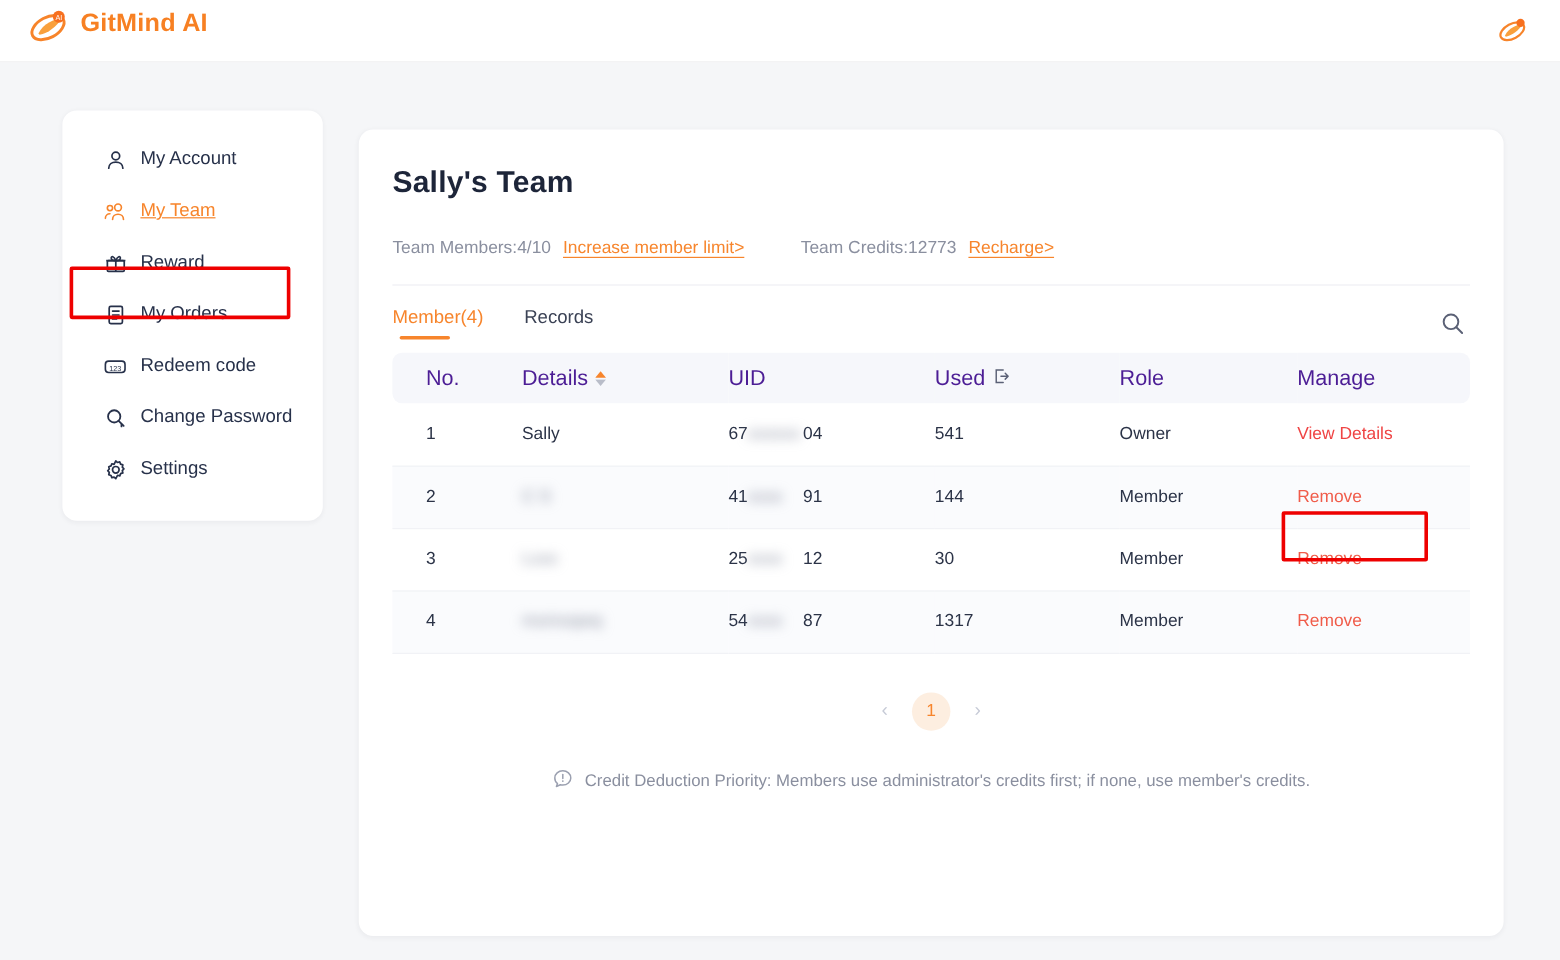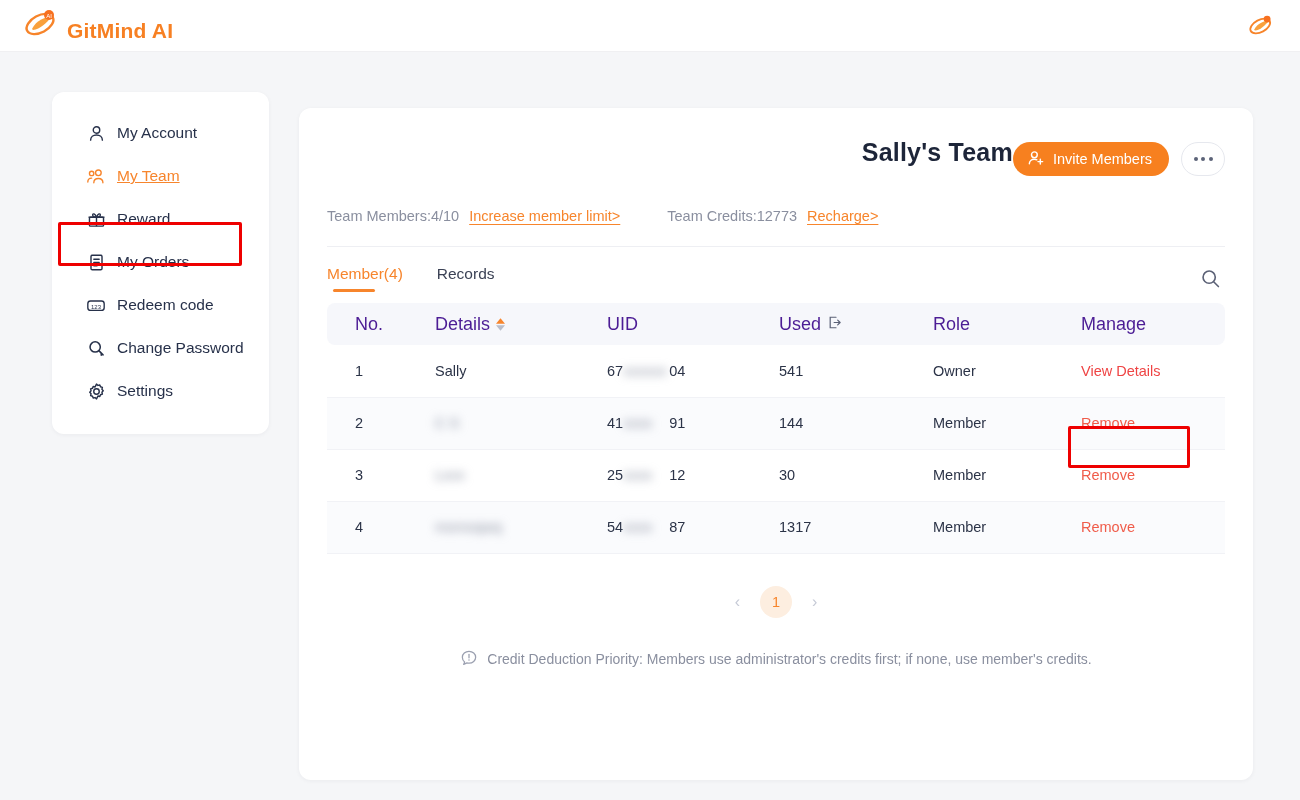--- a/index.html
+++ b/index.html
@@ -13,21 +13,21 @@
   
   .topbar {
     position: absolute; top: 0; left: 0;
     width: 1300px; height: 52px;
     background: #ffffff;
     display: flex; align-items: center;
     justify-content: space-between;
     padding: 0 24px 0 24px;
     border-bottom: 1px solid #f0f0f2;
   }
-  .brand { display: flex; align-items: flex-end; gap: 9px; }
+  .brand { display: flex; align-items: flex-start; gap: 9px; }
   .brand-name {
     font-size: 21px; font-weight: bold;
     color: #f78023; letter-spacing: .2px;
   }
   .avatar-btn { width: 30px; height: 30px; display:flex; align-items:center; justify-content:center; cursor:pointer;}
 
   
   .page { position: absolute; top: 52px; left: 0; width: 1300px; height: 748px; }
 
   .sidebar {
@@ -63,21 +63,21 @@
 
   
   .card {
     position: absolute; left: 299px; top: 56px;
     width: 954px; height: 672px;
     background: #fff;
     border-radius: 12px;
     box-shadow: 0 1px 4px rgba(30,35,60,.05);
     padding: 30px 28px 0 28px;
   }
-  .card-head { display: flex; align-items: flex-start; justify-content: flex-end; }
+  .card-head { display: flex; align-items: flex-start; justify-content: flex-start; }
   .team-title { font-size: 25px; font-weight: bold; color: #1d2539; letter-spacing: .2px; }
   .head-actions { display: flex; align-items: center; gap: 12px; padding-top: 4px; }
   .btn-invite {
     display: flex; align-items: center; gap: 8px;
     background: #f7801f; color: #fff;
     border: none; border-radius: 20px;
     height: 34px; padding: 0 17px 0 14px;
     font-size: 14.5px; font-family: inherit;
     cursor: pointer; white-space: nowrap;
   }
@@ -255,37 +255,20 @@
         </svg>
       </span>
       <span>Settings</span>
     </div>
   </nav>
 
   <section class="card">
 
     <div class="card-head">
       <div class="team-title">Sally's Team</div>
-      <div class="head-actions">
-        <button class="btn-invite">
-          <span>
-            <svg width="18" height="18" viewBox="0 0 20 20" fill="none" stroke="#fff" stroke-width="1.6">
-              <circle cx="8.2" cy="6.4" r="3.2"></circle>
-                <path d="M2.6 16.4c0-3.1 2.5-5 5.6-5 1 0 2 .2 2.8.6" stroke-linecap="round"></path>
-              <path d="M14.8 11.4v5.2M12.2 14h5.2" stroke-linecap="round"></path>
-            </svg>
-          </span>
-          <span>Invite Members</span>
-        </button>
-        <button class="btn-more">
-          <span class="dot"></span>
-          <span class="dot"></span>
-          <span class="dot"></span>
-        </button>
-      </div>
     </div>
 
     <div class="stats-row">
       <span class="stat-label">Team Members:4/10</span>
       <span class="link-orange">Increase member limit&gt;</span>
       <span class="gap-wide"></span>
       <span class="stat-label">Team Credits:12773</span>
       <span class="link-orange">Recharge&gt;</span>
     </div>
 

